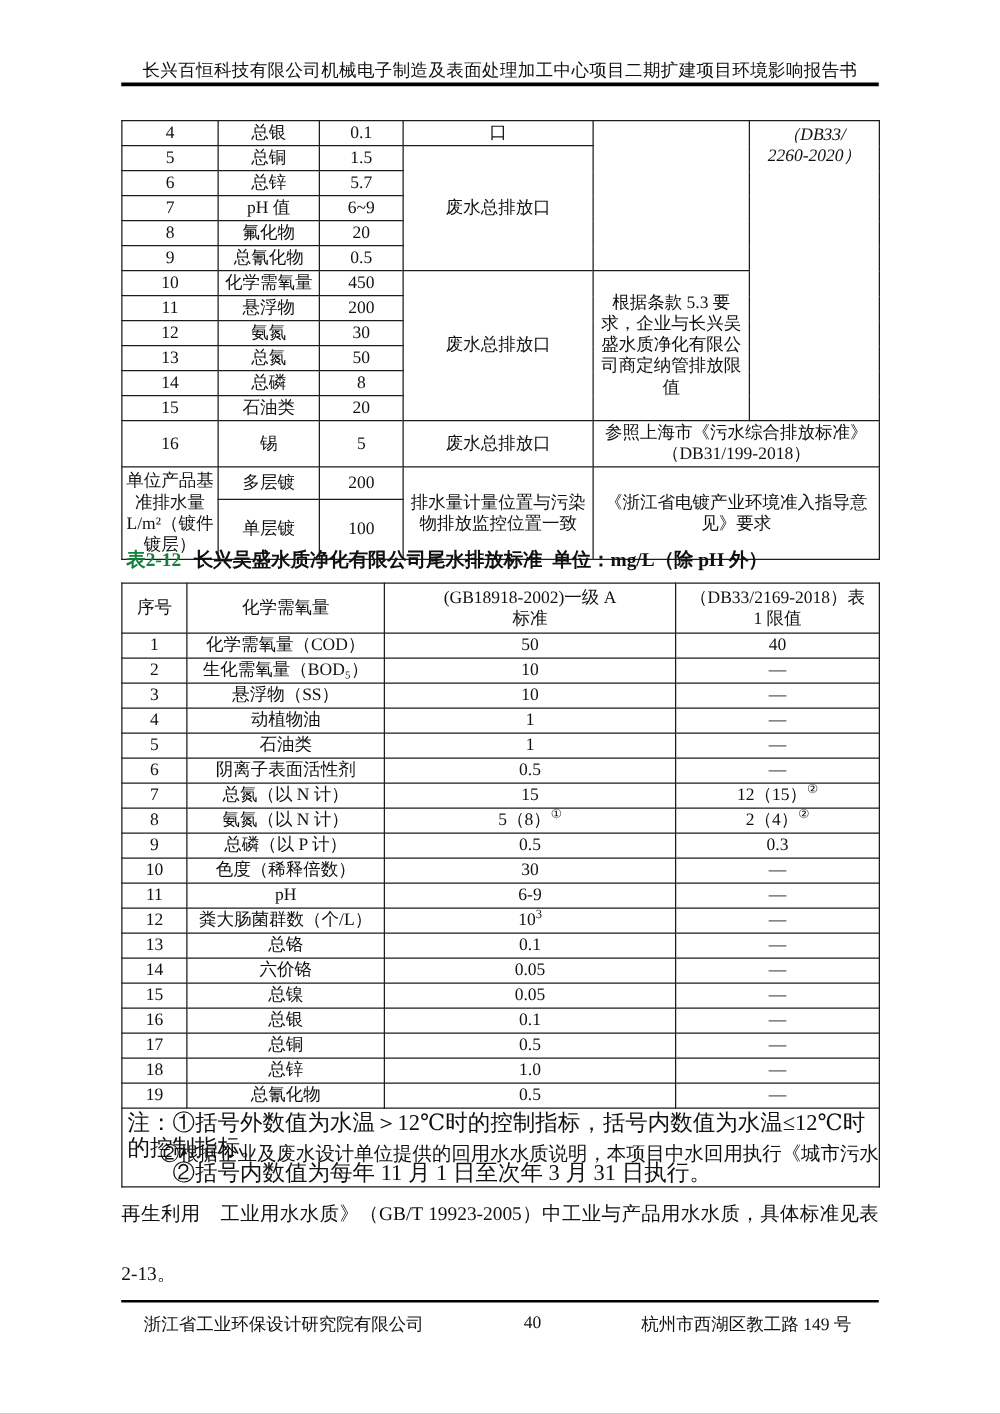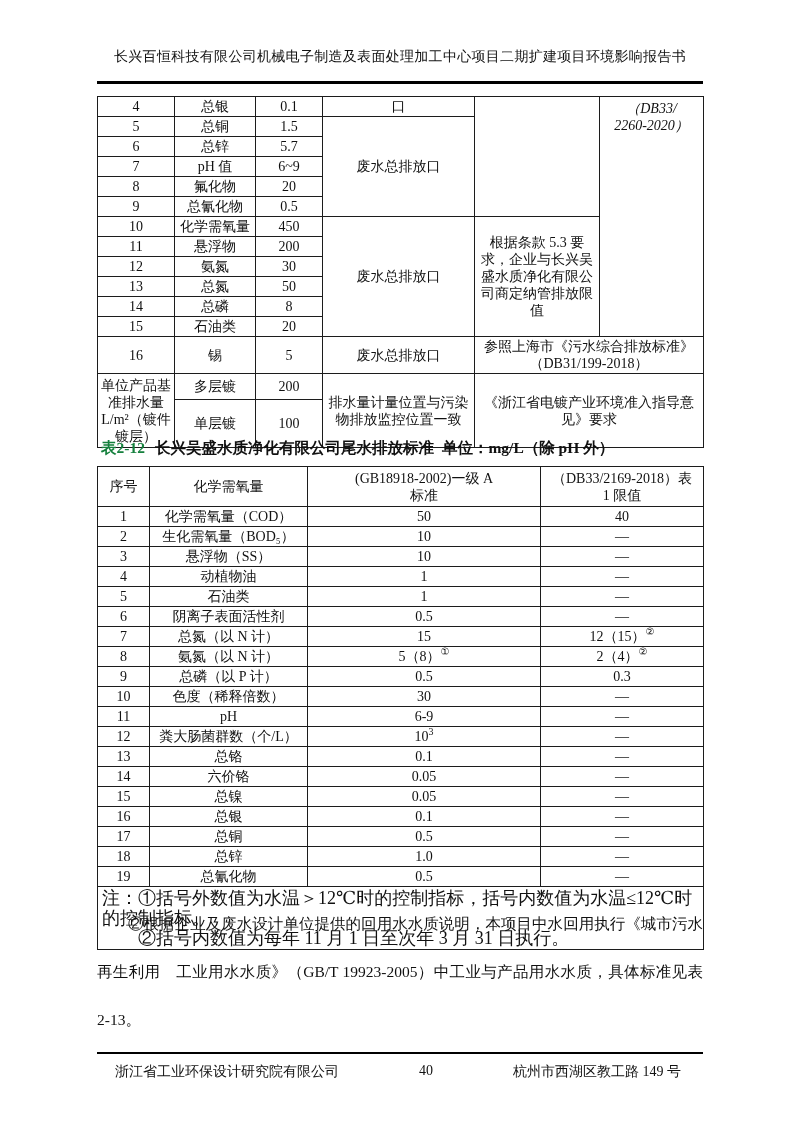--- a/index.html
+++ b/index.html
@@ -3,21 +3,21 @@
 <meta charset="utf-8">
 <style>
   html,body{margin:0;padding:0;background:#888;}
   .page{
     position:relative;width:800px;height:1131px;background:#ffffff;
     font-family:"Liberation Serif","DejaVu Serif",serif;color:#111;
     overflow:hidden;margin:0 auto;
   }
   
   .doc-header{position:absolute;top:48px;left:97px;width:606px;text-align:center;
-    font-size:14px;letter-spacing:0.3px;padding-bottom:15px;border-bottom:3px solid #000;}
+    font-size:14px;letter-spacing:0.3px;border-bottom:3px solid #000;}
   
   table{border-collapse:collapse;table-layout:fixed;}
   td,th{border:1.5px solid #1c1c1c;text-align:center;vertical-align:middle;
     font-size:14px;line-height:17px;padding:1px 3px;font-weight:normal;word-break:break-word;}
   .t1{position:absolute;top:96px;left:97px;width:606px;}
   .t1 tr{height:19px;}
   .t1 tr.tall{height:36px;}
   .t1 tr.sub1{height:26px;}
   .t1 tr.sub2{height:48px;}
   .top-align{vertical-align:top;padding-top:3px;white-space:pre-line;font-style:italic;}
@@ -33,21 +33,21 @@
   .caption{position:absolute;top:438px;left:101px;width:602px;font-size:15.5px;
     font-weight:bold;white-space:nowrap;}
   .caption .lbl{margin-right:10px;}
   .caption .unit{margin-left:8px;}
   
   .para{position:absolute;top:900px;left:97px;width:606px;font-size:15.5px;
     line-height:48px;text-align:justify;text-indent:2em;margin:0;}
   
   .doc-footer{position:absolute;top:1040px;left:97px;width:606px;border-top:2px solid #000;
     padding-top:9px;display:flex;justify-content:space-between;font-size:14px;
-    box-sizing:border-box;padding-left:18px;padding-right:22px;margin-top:12px;}
+    box-sizing:border-box;padding-left:18px;padding-right:22px;}
 </style>
 </head>
 <body>
 
 <div class="page">
 
   <div class="doc-header">
     <span>长兴百恒科技有限公司机械电子制造及表面处理加工中心项目二期扩建项目环境影响报告书</span>
   </div>
 

